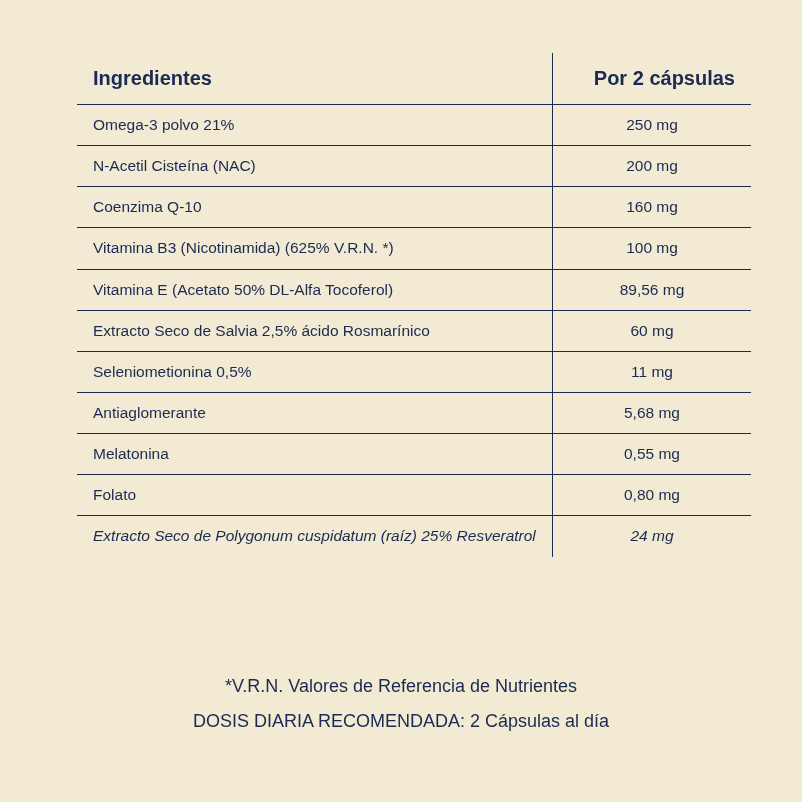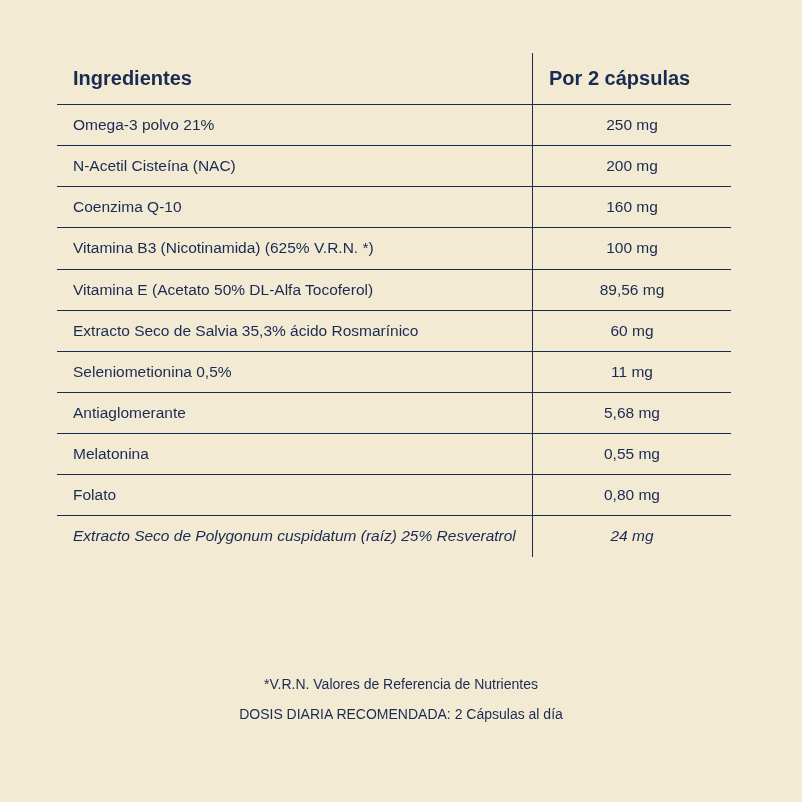--- a/index.html
+++ b/index.html
@@ -15,21 +15,21 @@
     overflow: hidden;
   }
   .page {
     position: relative;
     width: 802px;
     height: 802px;
     box-sizing: border-box;
   }
   .table-wrap {
     position: absolute;
-    left: 56px;
+    left: 76px;
     top: 52px;
     width: 676px;
   }
   table.nutrition {
     width: 100%;
     border-collapse: collapse;
     border: 1.5px solid #1b2a52;
     border-radius: 12px;
     overflow: hidden;
     table-layout: fixed;
@@ -40,21 +40,21 @@
     padding: 14px 16px;
     border-bottom: 1.5px solid #1b2a52;
     color: #1b2a52;
   }
   table.nutrition thead th.col-ing {
     text-align: left;
     border-right: 1.5px solid #1b2a52;
     width: 443px;
   }
   table.nutrition thead th.col-amt {
-    text-align: left;
+    text-align: right;
   }
   table.nutrition tbody td {
     font-size: 15.5px;
     padding: 10px 16px;
     border-bottom: 1.5px solid #1b2a52;
     line-height: 1.3;
     vertical-align: middle;
   }
   table.nutrition tbody td.ing {
     text-align: left;
@@ -73,21 +73,21 @@
     border-radius: 12px;
   }
   .footnotes {
     position: absolute;
     left: 0;
     top: 676px;
     width: 802px;
     text-align: center;
   }
   .footnotes div {
-    font-size: 14px;
+    font-size: 18px;
     margin-bottom: 14px;
     color: #1b2a52;
   }
   .footnotes div.bold {
     font-weight: normal;
   }
 </style>
 </head>
 <body>
 
@@ -116,21 +116,21 @@
         </tr>
         <tr>
           <td class="ing">Vitamina B3 (Nicotinamida) (625% V.R.N. *)</td>
           <td class="amt">100 mg</td>
         </tr>
         <tr>
           <td class="ing">Vitamina E (Acetato 50% DL-Alfa Tocoferol)</td>
           <td class="amt">89,56 mg</td>
         </tr>
         <tr>
-          <td class="ing">Extracto Seco de Salvia 35,3% ácido Rosmarínico</td>
+          <td class="ing">Extracto Seco de Salvia 2,5% ácido Rosmarínico</td>
           <td class="amt">60 mg</td>
         </tr>
         <tr>
           <td class="ing">Seleniometionina 0,5%</td>
           <td class="amt">11 mg</td>
         </tr>
         <tr>
           <td class="ing">Antiaglomerante</td>
           <td class="amt">5,68 mg</td>
         </tr>

